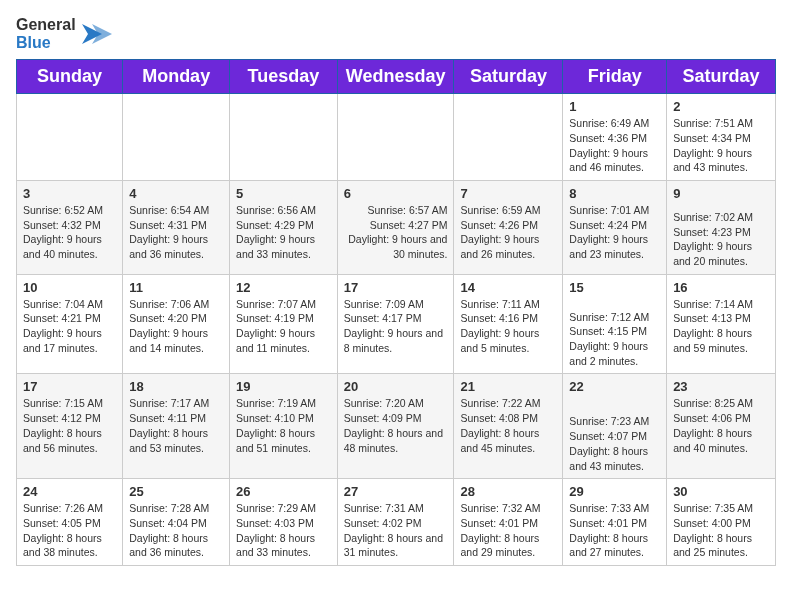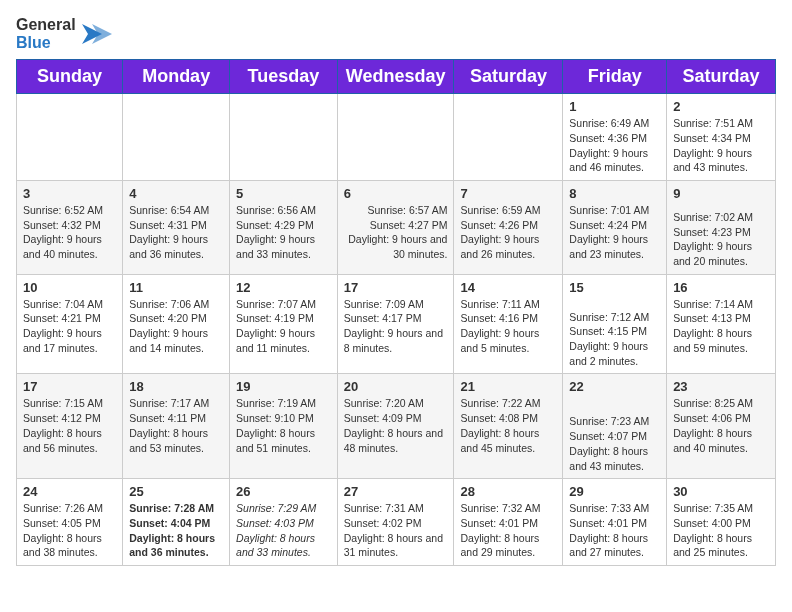--- a/index.html
+++ b/index.html
@@ -225,21 +225,21 @@
         </td>
         <td>
           <span class="day-number">18</span>
           <div class="day-info" style="white-space: pre-line;">Sunrise: 7:17 AM
 Sunset: 4:11 PM
 Daylight: 8 hours and 53 minutes.</div>
         </td>
         <td>
           <span class="day-number">19</span>
           <div class="day-info" style="white-space: pre-line;">Sunrise: 7:19 AM
-Sunset: 9:10 PM
+Sunset: 4:10 PM
 Daylight: 8 hours and 51 minutes.</div>
         </td>
         <td>
           <span class="day-number">20</span>
           <div class="day-info" style="white-space: pre-line;">Sunrise: 7:20 AM
 Sunset: 4:09 PM
 Daylight: 8 hours and 48 minutes.</div>
         </td>
         <td>
           <span class="day-number">21</span>
@@ -262,27 +262,27 @@
       </tr>
       <tr>
         <td>
           <span class="day-number">24</span>
           <div class="day-info" style="white-space: pre-line;">Sunrise: 7:26 AM
 Sunset: 4:05 PM
 Daylight: 8 hours and 38 minutes.</div>
         </td>
         <td>
           <span class="day-number">25</span>
-          <div class="day-info" style="white-space: pre-line; font-weight: bold;">Sunrise: 7:28 AM
+          <div class="day-info" style="white-space: pre-line;">Sunrise: 7:28 AM
 Sunset: 4:04 PM
 Daylight: 8 hours and 36 minutes.</div>
         </td>
         <td>
           <span class="day-number">26</span>
-          <div class="day-info" style="white-space: pre-line; font-style: italic;">Sunrise: 7:29 AM
+          <div class="day-info" style="white-space: pre-line;">Sunrise: 7:29 AM
 Sunset: 4:03 PM
 Daylight: 8 hours and 33 minutes.</div>
         </td>
         <td>
           <span class="day-number">27</span>
           <div class="day-info" style="white-space: pre-line;">Sunrise: 7:31 AM
 Sunset: 4:02 PM
 Daylight: 8 hours and 31 minutes.</div>
         </td>
         <td>

